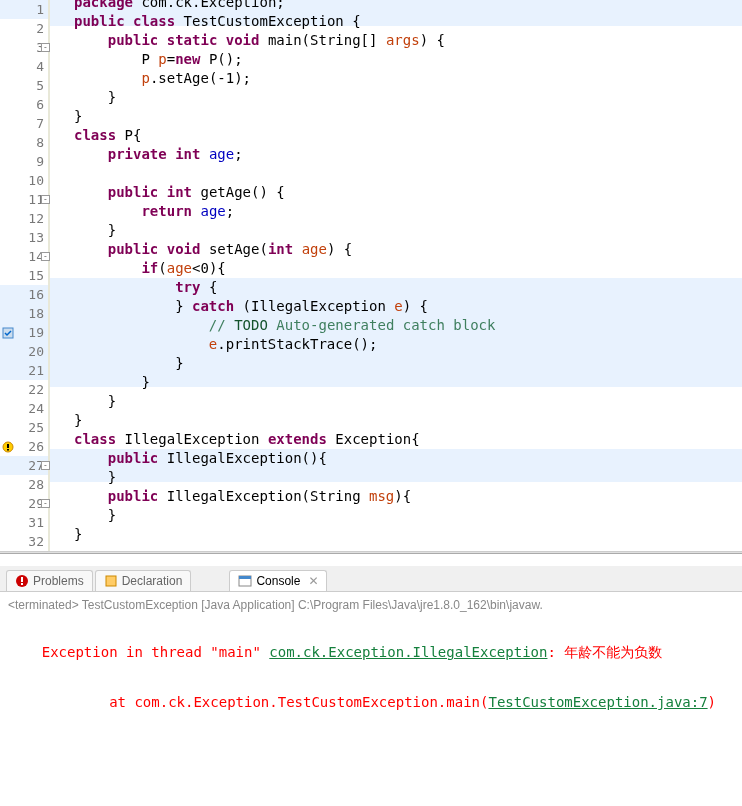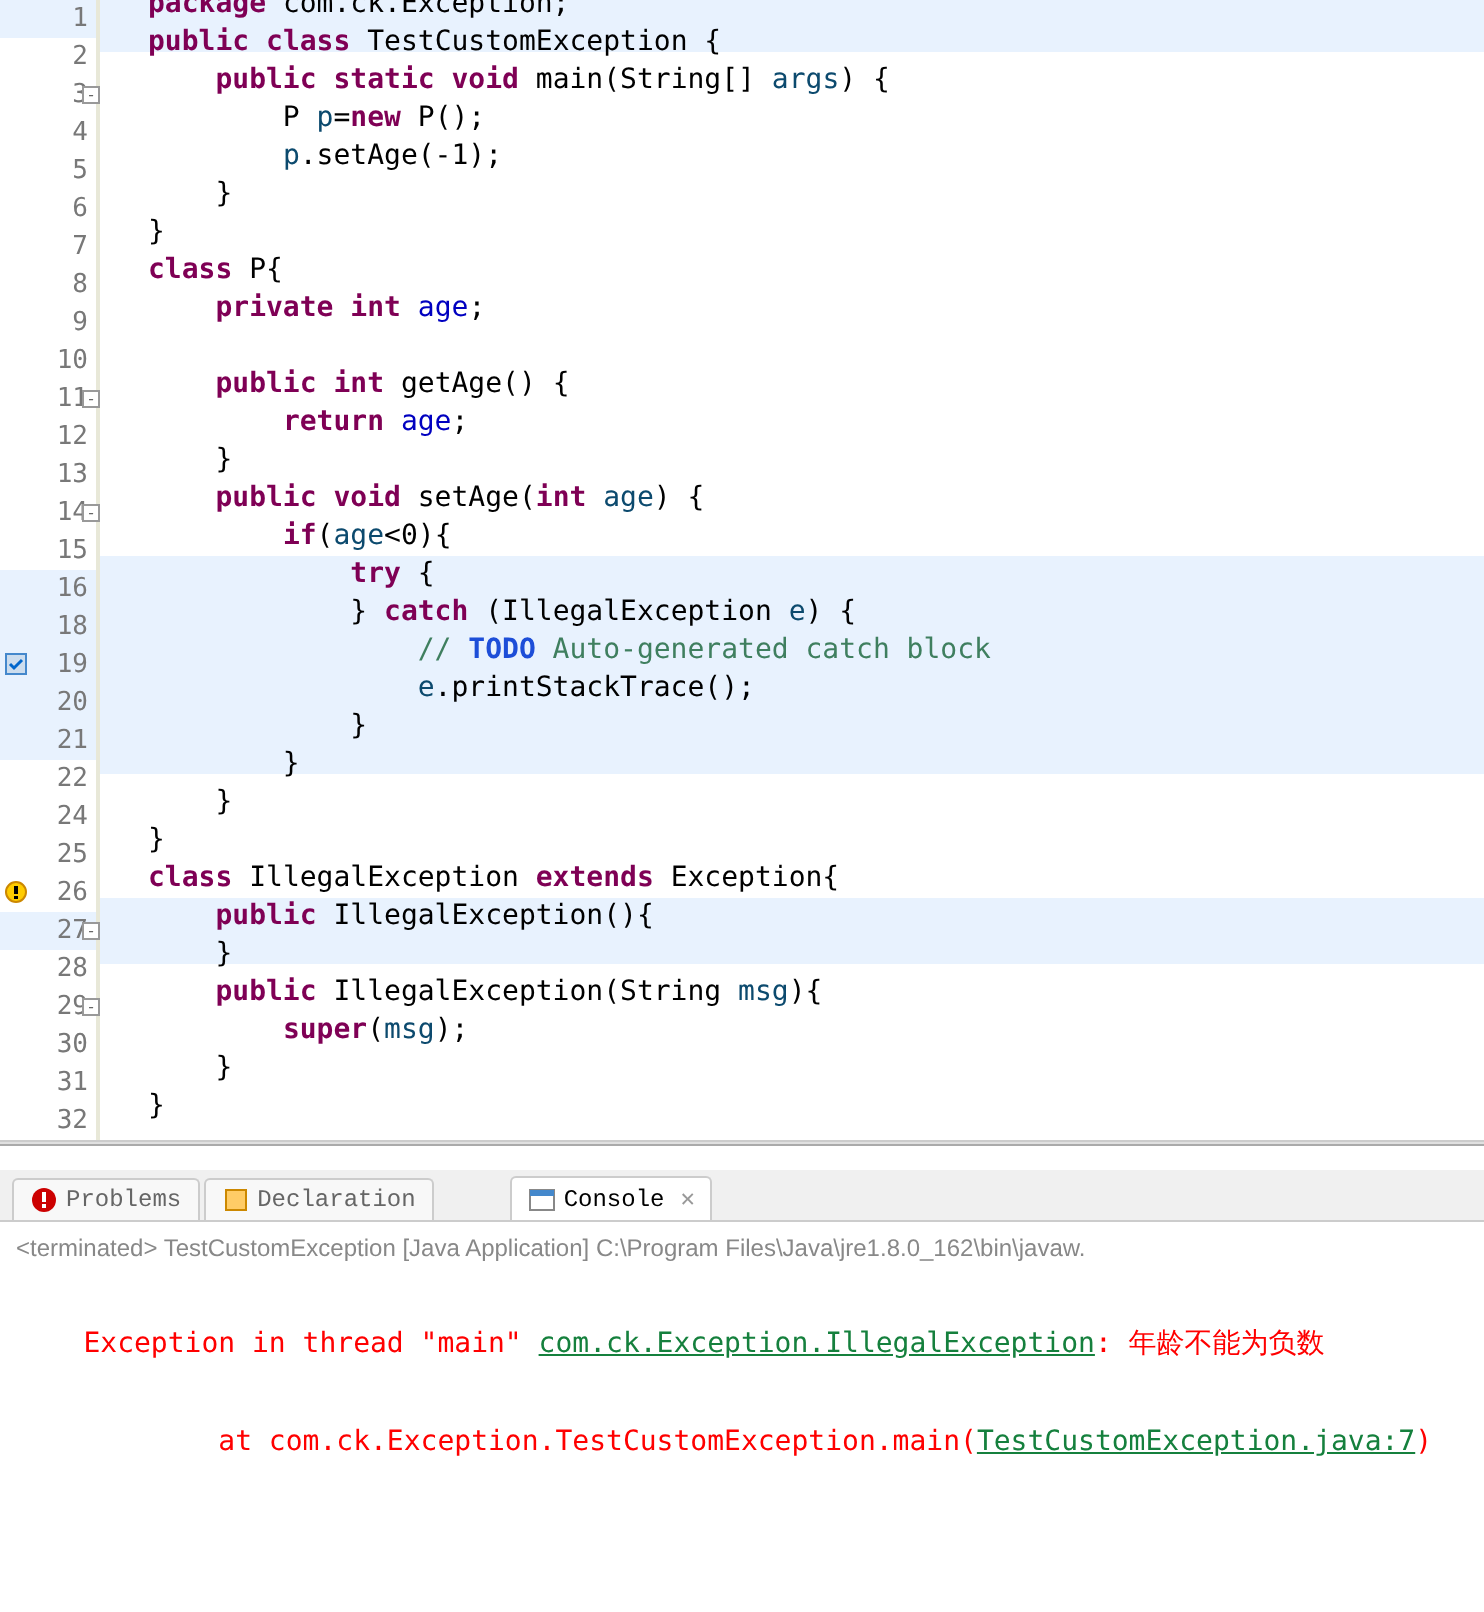--- a/index.html
+++ b/index.html
@@ -10,27 +10,27 @@
 .gutter.hl { background: #e8f2fe; }
 .gutter.underline .ln { border-bottom: 1px solid #888; }
 .ln { font-family: Consolas, monospace; font-size: 13px; min-width: 18px; text-align: right; }
 .marker { position: absolute; left: 2px; top: 2px; width: 12px; height: 12px; }
 .fold { position: absolute; right: -2px; top: 5px; width: 9px; height: 9px; border: 1px solid #999; background: #fff; font-size: 8px; line-height: 7px; text-align: center; color: #666; }
 .code { padding-left: 24px; font-family: Consolas, monospace; font-size: 14px; font-weight: bold; white-space: pre; flex: 1; height: 33px; }
 .line.hl .code { background: #e8f2fe; }
 .kw { color: #7f0055; font-weight: bold; }
 .str { color: #2a00ff; font-weight: normal; }
 .com { color: #3f7f5f; font-weight: normal; }
-.todo { color: #1d4ed8; font-weight: bold; }
+.todo { color: #14532d; font-weight: normal; }
 .plain { color: #000; font-weight: normal; }
 .field { color: #0000c0; font-weight: normal; }
-.param { color: #0c4a6e; font-weight: normal; }
+.param { color: #c2410c; font-weight: normal; }
 
 .tabbar { display: flex; align-items: flex-end; border-bottom: 1px solid #ccc; background: #f0f0f0; margin-top: 12px; padding-left: 6px; height: 26px; gap: 2px; }
-.tab { display: flex; align-items: flex-end; gap: 4px; padding: 3px 8px; border: 1px solid #ccc; border-bottom: none; background: #f8f8f8; font-family: Liberation Mono, monospace; font-size: 12px; border-radius: 3px 3px 0 0; color: #666; }
+.tab { display: flex; align-items: flex-end; gap: 4px; padding: 3px 8px; border: 1px solid #ccc; border-bottom: none; background: #f8f8f8; font-family: Liberation Sans, sans-serif; font-size: 12px; border-radius: 3px 3px 0 0; color: #666; }
 .tab.active { background: #fff; color: #000; margin-left: 36px; }
 .tabicon { width: 14px; height: 14px; display: inline-block; }
 
 .console { padding: 6px 8px; font-family: Consolas, monospace; font-size: 14px; }
 .terminfo { color: #888; font-family: Tahoma, sans-serif; font-size: 12px; margin-bottom: 16px; white-space: nowrap; overflow: hidden; }
 .err { color: #ff0000; }
 .link { color: #15803d; text-decoration: underline; cursor: pointer; }
 .sep { height: 3px; background: #e0e0e0; border-top: 1px solid #ccc; border-bottom: 1px solid #aaa; cursor: ns-resize; }
 </style>
 </head>
@@ -205,26 +205,20 @@
         <span class="ln">28</span>
       </div>
       <div class="code"><span class="plain">    }</span></div>
     </div>
     <div class="line">
       <div class="gutter">
         <span class="ln">29</span>
         <span class="fold">-</span>
       </div>
       <div class="code"><span class="plain">    </span><span class="kw">public</span><span class="plain"> IllegalException(String </span><span class="param">msg</span><span class="plain">){</span></div>
-    </div>
-    <div class="line">
-      <div class="gutter">
-        <span class="ln">30</span>
-      </div>
-      <div class="code"><span class="plain">        </span><span class="kw">super</span><span class="plain">(</span><span class="param">msg</span><span class="plain">);</span></div>
     </div>
     <div class="line">
       <div class="gutter">
         <span class="ln">31</span>
       </div>
       <div class="code"><span class="plain">    }</span></div>
     </div>
     <div class="line">
       <div class="gutter">
         <span class="ln">32</span>

